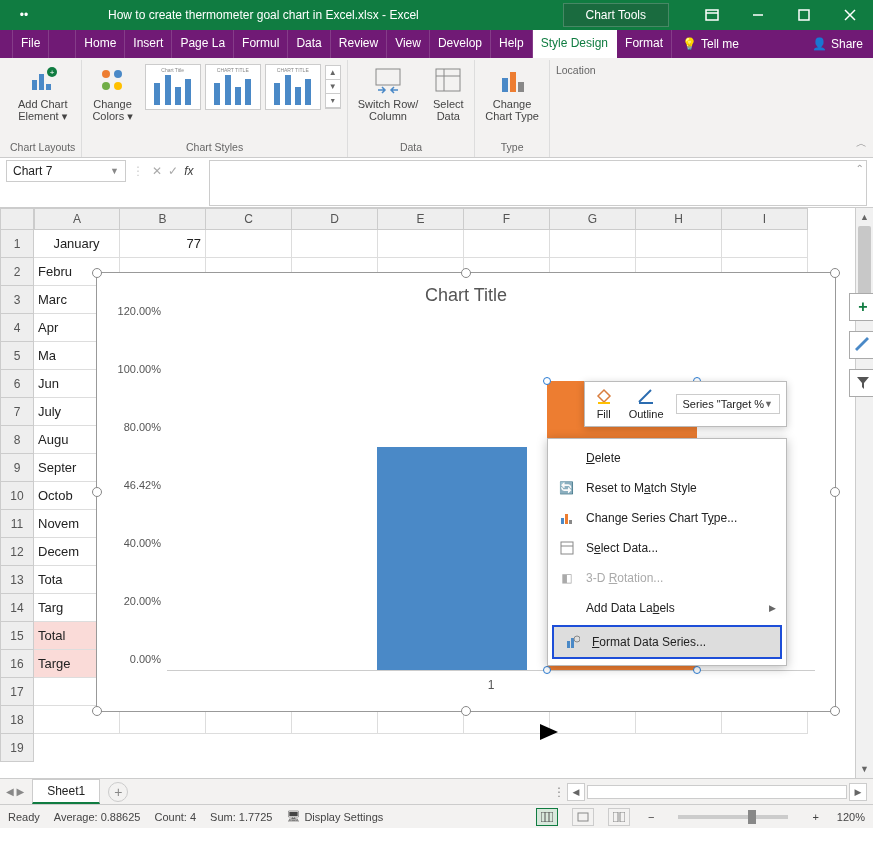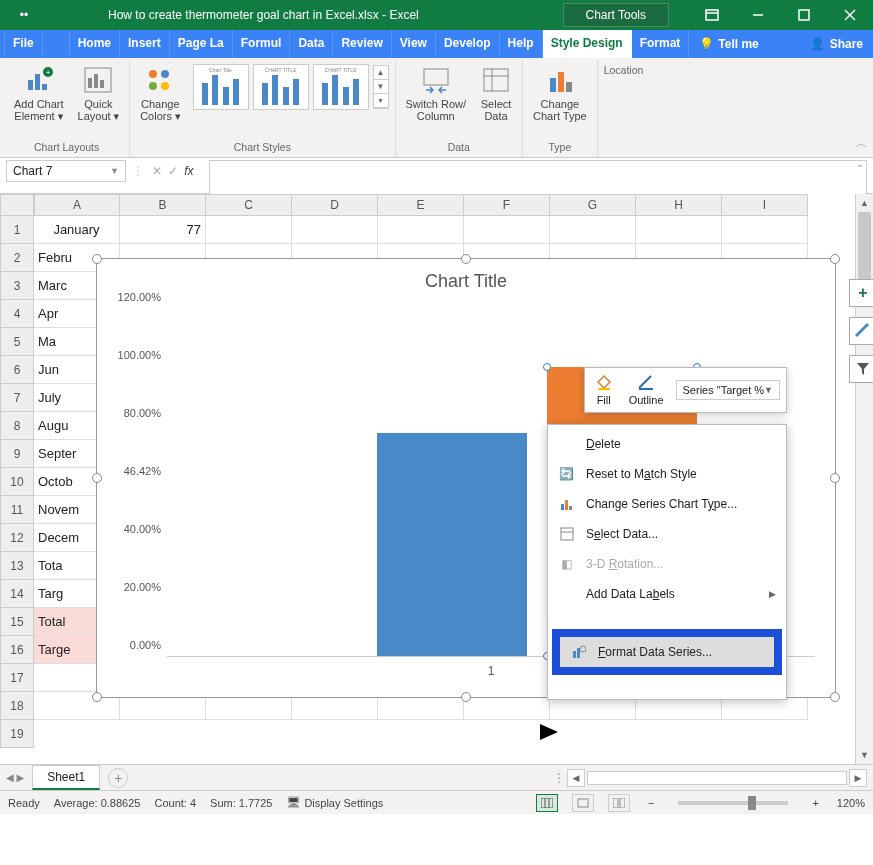--- a/index.html
+++ b/index.html
@@ -8,21 +8,21 @@
 
 .titlebar { background: #107c41; height: 30px; display: flex; align-items: center; color: #fff; }
 .titlebar .qat { width: 48px; display:flex; justify-content:center;}
 .titlebar .title { flex: 1; text-align: left; padding-left: 60px; font-size: 12px; }
 .titlebar .chart-tools { background: #1a6b3f; padding: 4px 22px; font-size: 12px; border:1px solid rgba(255,255,255,.2);}
 .titlebar .win-controls { display: flex; gap: 0; margin-left:20px;}
 .titlebar .win-controls div { width: 46px; height: 30px; display: flex; align-items:center; justify-content:center; color:#fff;}
 .titlebar .win-controls svg { stroke: #fff; }
 
 
-.ribbon-tabs { background: #3b82f6; height: 28px; display: flex; align-items: stretch; color: #fff; font-size: 12px; padding-left: 4px; font-weight: bold; }
+.ribbon-tabs { background: #701a75; height: 28px; display: flex; align-items: stretch; color: #fff; font-size: 12px; padding-left: 12px; }
 .ribbon-tabs .tab { padding: 6px 8px; cursor: pointer; white-space:nowrap; border-right:1px solid rgba(255,255,255,.15);}
 .ribbon-tabs .tab:first-child { border-left:1px solid rgba(255,255,255,.15);}
 .ribbon-tabs .tab.active { background: #fff; color: #107c41; }
 .ribbon-tabs .spacer { flex: 1; }
 .ribbon-tabs .tellme, .ribbon-tabs .share { padding: 6px 10px; display:flex; align-items:center; gap:4px;}
 
 
 .ribbon { background: #f3f2f1; height: 100px; display: flex; border-bottom: 1px solid #ccc; padding: 2px 4px 0; font-size:11px; color:#444; position:relative;}
 .ribbon .group { border-right: 1px solid #ddd; padding: 2px 6px; display:flex; flex-direction:column; align-items:center; justify-content:space-between;}
 .ribbon .group .items { display:flex; gap:6px; align-items:flex-start; flex:1;}
@@ -40,21 +40,21 @@
 .style-scroll div { width:14px; height:14px; display:flex; align-items:center; justify-content:center; font-size:8px; color:#666; border-bottom:1px solid #ccc; cursor:pointer; background:#fff;}
 
 
 .fbar-row { display:flex; height:26px; border-bottom:1px solid #ccc; background:#fff; align-items:center; }
 .namebox { width:120px; border:1px solid #ccc; height:22px; margin:2px 6px; display:flex; align-items:center; padding:0 6px; font-size:12px; background:#fff; justify-content:space-between;}
 .namebox .dd { color:#888; font-size:9px;}
 .fx-buttons { display:flex; gap:6px; color:#aaa; padding:0 8px;}
 .fx-label { font-style:italic; color:#404040; padding-right:8px;}
 .formula-bar { flex:1; border:1px solid #ccc; height:46px; margin:2px 6px 2px 0; background:#fff; position:relative;}
 .formula-bar .expand { position:absolute; right:2px; top:2px; font-size:10px; color:#999; cursor:pointer;}
-.fbar-wrap { height:36px; display:flex; border-bottom:1px solid #ccc;}
+.fbar-wrap { height:50px; display:flex; border-bottom:1px solid #ccc;}
 
 
 .grid-area { position:relative; height: 570px; overflow:hidden; background:#fff;}
 .colheads { display:flex; position:absolute; left:34px; top:0; height:22px;}
 .colheads div { width:86px; border:1px solid #ccc; border-left:none; background:#eee; display:flex; align-items:center; justify-content:center; font-size:12px; color:#555;}
 .colheads div:first-child { border-left:1px solid #ccc;}
 .corner { position:absolute; left:0; top:0; width:34px; height:22px; border:1px solid #ccc; background:#eee;}
 .rowheads { position:absolute; left:0; top:22px;}
 .rowheads div { width:34px; height:28px; border:1px solid #ccc; border-top:none; background:#eee; display:flex; align-items:center; justify-content:center; font-size:12px; color:#555;}
 .cells { position:absolute; left:34px; top:22px;}
@@ -94,21 +94,21 @@
 
 .mini-toolbar { position:absolute; right:48px; top:108px; background:#fff; border:1px solid #bbb; box-shadow:0 2px 8px rgba(0,0,0,.2); display:flex; align-items:center; padding:4px 6px; gap:8px; font-size:11px; z-index:5;}
 .mini-toolbar .btn { display:flex; flex-direction:column; align-items:center; gap:2px; cursor:pointer; padding:2px 4px;}
 .mini-toolbar .series-sel { border:1px solid #ccc; padding:3px 6px; font-size:11px; min-width:90px; display:flex; justify-content:space-between; align-items:center;}
 
 .context-menu { position:absolute; right:48px; top:165px; width:240px; background:#fff; border:1px solid #bbb; box-shadow:0 2px 10px rgba(0,0,0,.25); padding:4px 0; font-size:12px; z-index:5;}
 .context-menu .item { display:flex; align-items:center; gap:10px; padding:6px 10px; cursor:pointer;}
 .context-menu .item.disabled { color:#aaa; cursor:default;}
 .context-menu .item .icon { width:18px; height:18px; display:flex; align-items:center; justify-content:center; font-size:12px;}
 .context-menu .item .arrow { margin-left:auto; font-size:9px; color:#666;}
-.context-menu .highlight-box { border:8px solid #1d4ed8; margin:20px 4px;}
+.context-menu .highlight-box { border:2px solid #1d4ed8; margin:2px 4px;}
 .context-menu .highlight-box .item { background:#ddd;}
 .underline-letter { text-decoration: underline; }
 
 .arrow-pointer { position:absolute; left:500px; top:720px; z-index:10;}
 
 
 .sheet-tabs { height:26px; background:#f3f2f1; border-top:1px solid #ccc; display:flex; align-items:center; padding:0 6px; gap:8px;}
 .sheet-tabs .nav { color:#888; font-size:10px; display:flex; gap:4px;}
 .sheet-tabs .tab { padding:4px 14px; background:#fff; border:1px solid #ccc; border-bottom:2px solid #107c41; font-size:12px; cursor:pointer;}
 .sheet-tabs .add { width:20px; height:20px; border:1px solid #ccc; border-radius:10px; display:flex; align-items:center; justify-content:center; color:#888; cursor:pointer; font-size:14px;}
@@ -189,32 +189,20 @@
             <svg width="30" height="28">
               <rect x="4" y="14" width="5" height="10" fill="#4a89c7"></rect>
               <rect x="11" y="8" width="5" height="16" fill="#4a89c7"></rect>
               <rect x="18" y="18" width="5" height="6" fill="#4a89c7"></rect>
               <circle cx="24" cy="6" r="5" fill="#107c41"></circle>
               <text x="24" y="9" text-anchor="middle" fill="#fff" font-size="8">+</text>
             </svg>
           </div>
         <span style="white-space:pre-line;">Add Chart
 Element ▾</span>
-      </div>
-      <div class="bigbtn">
-        <div class="icon">
-            <svg width="30" height="28">
-              <rect x="2" y="2" width="26" height="24" fill="none" stroke="#888"></rect>
-              <rect x="5" y="12" width="4" height="10" fill="#888"></rect>
-              <rect x="11" y="8" width="4" height="14" fill="#888"></rect>
-              <rect x="17" y="14" width="4" height="8" fill="#888"></rect>
-            </svg>
-          </div>
-        <span style="white-space:pre-line;">Quick
-Layout ▾</span>
       </div>
     </div>
     <div class="label">Chart Layouts</div>
   </div>
 
   <div class="group">
     <div class="items">
       <div class="bigbtn">
         <div class="icon">
             <svg width="30" height="28">

